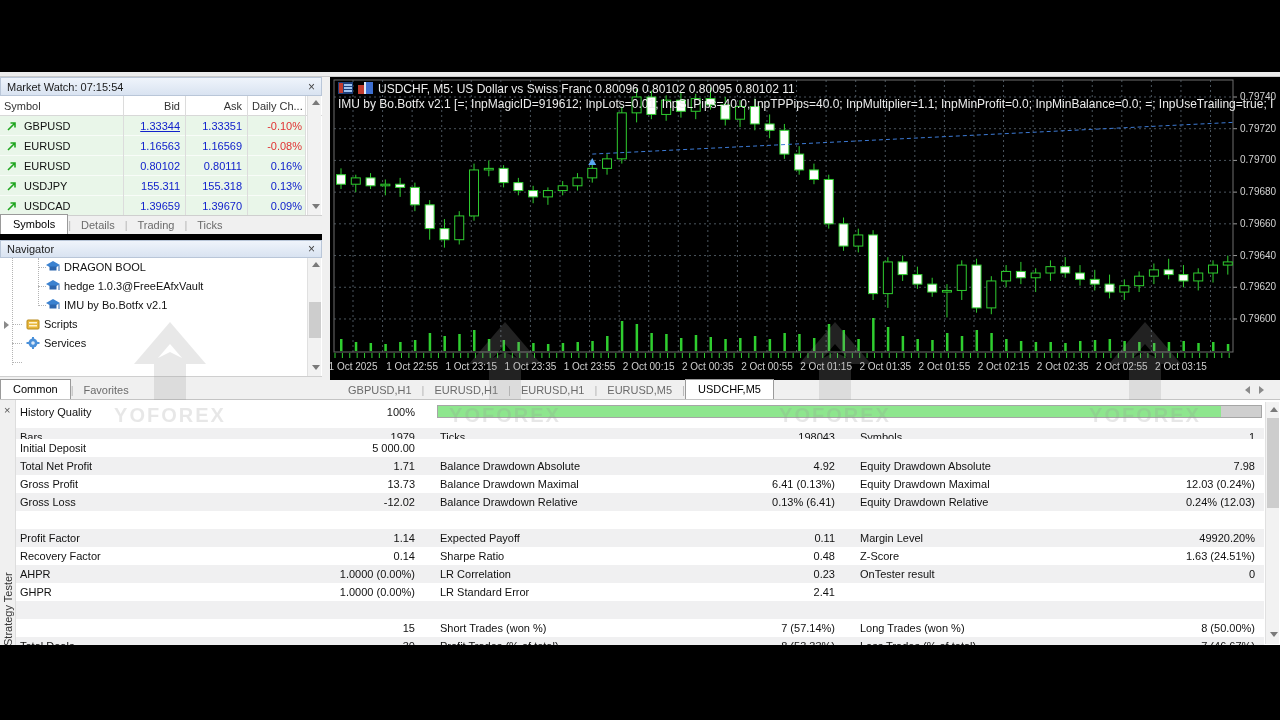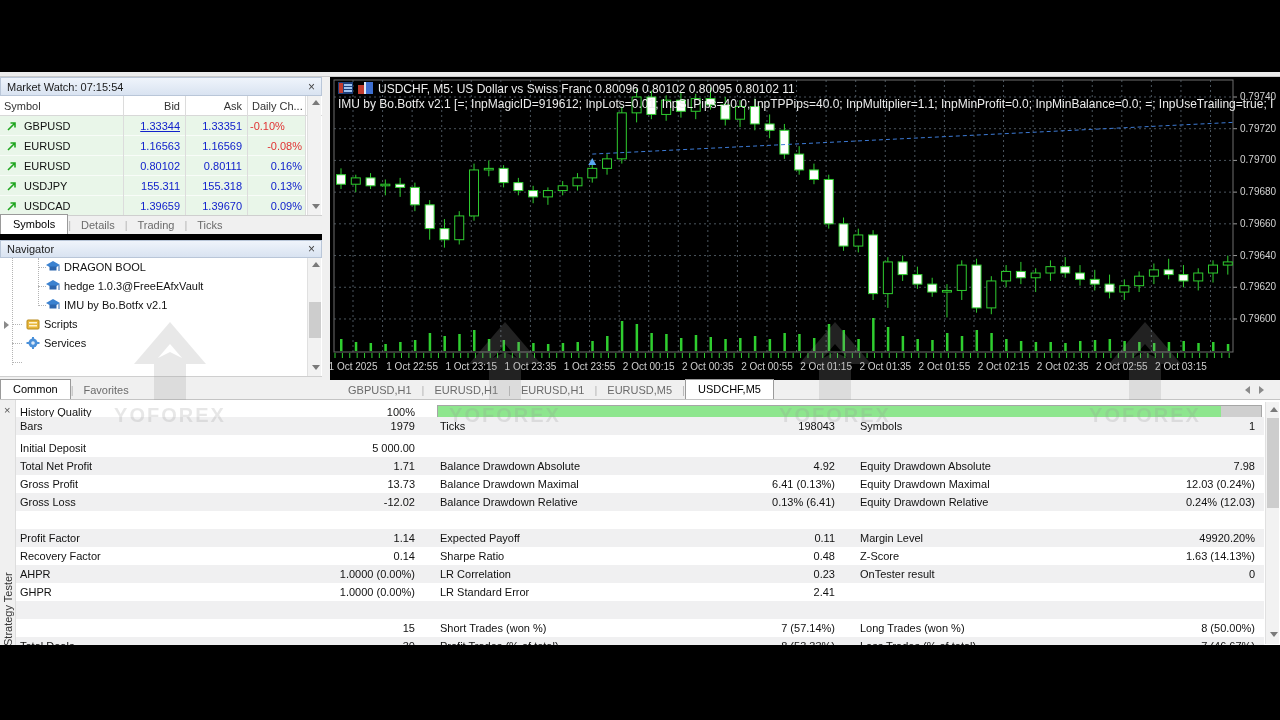--- a/index.html
+++ b/index.html
@@ -100,21 +100,21 @@
         <div class="mw-cell" style="left: 252px; width: 50px; text-align: right;">Daily Ch...</div>
       </div>
     <div class="mw-rows" id="mw-rows">
         <div class="mw-row" style="top: 0px;">
           <svg width="10" height="10" style="position: absolute; left: 7px; top: 5px;">
             <path d="M1 9 L8 2 M3.5 2 L8 2 L8 6.5" stroke="#1fa51f" stroke-width="1.6" fill="none"></path>
           </svg>
           <div class="mw-cell" style="left: 24px; width: 96px;">GBPUSD</div>
           <div class="mw-cell bluetxt" style="left: 128px; width: 52px; text-align: right; text-decoration: underline;">1.33344</div>
           <div class="mw-cell bluetxt" style="left: 190px; width: 52px; text-align: right;">1.33351</div>
-          <div class="mw-cell redtxt" style="left: 250px; width: 52px; text-align: left;">-0.10%</div>
+          <div class="mw-cell redtxt" style="left: 250px; width: 52px; text-align: right;">-0.10%</div>
         </div>
         <div class="mw-row" style="top: 20px;">
           <svg width="10" height="10" style="position: absolute; left: 7px; top: 5px;">
             <path d="M1 9 L8 2 M3.5 2 L8 2 L8 6.5" stroke="#1fa51f" stroke-width="1.6" fill="none"></path>
           </svg>
           <div class="mw-cell" style="left: 24px; width: 96px;">EURUSD</div>
           <div class="mw-cell bluetxt" style="left: 128px; width: 52px; text-align: right;">1.16563</div>
           <div class="mw-cell bluetxt" style="left: 190px; width: 52px; text-align: right;">1.16569</div>
           <div class="mw-cell redtxt" style="left: 250px; width: 52px; text-align: right;">-0.08%</div>
         </div>
@@ -658,21 +658,21 @@
       <span class="tb-vlabel">Strategy Tester</span>
     </div>
     <div class="stats" id="stats-rows">
         <div class="srow" style="top: 0px; background: rgb(255, 255, 255);">
           <div class="scell c-l1">History Quality</div>
           <div class="scell c-v1">100%</div>
           <div class="pbar">
             <div class="fill" style="width: 783px;"></div>
           </div>
         </div>
-        <div class="srow" style="top: 14px; background: rgb(240, 240, 241);">
+        <div class="srow" style="top: 25px; background: rgb(240, 240, 241);">
           <div class="scell c-l1">Bars</div>
           <div class="scell c-v1">1979</div>
           <div class="scell c-l2">Ticks</div>
           <div class="scell c-v2">198043</div>
           <div class="scell c-l3">Symbols</div>
           <div class="scell c-v3">1</div>
         </div>
         <div class="srow" style="top: 36px; background: rgb(255, 255, 255);">
           <div class="scell c-l1">Initial Deposit</div>
           <div class="scell c-v1">5 000.00</div>
@@ -709,21 +709,21 @@
           <div class="scell c-v2">0.11</div>
           <div class="scell c-l3">Margin Level</div>
           <div class="scell c-v3">49920.20%</div>
         </div>
         <div class="srow" style="top: 144px; background: rgb(255, 255, 255);">
           <div class="scell c-l1">Recovery Factor</div>
           <div class="scell c-v1">0.14</div>
           <div class="scell c-l2">Sharpe Ratio</div>
           <div class="scell c-v2">0.48</div>
           <div class="scell c-l3">Z-Score</div>
-          <div class="scell c-v3">1.63 (14.13%)</div>
+          <div class="scell c-v3">1.63 (24.51%)</div>
         </div>
         <div class="srow" style="top: 162px; background: rgb(240, 240, 241);">
           <div class="scell c-l1">AHPR</div>
           <div class="scell c-v1">1.0000 (0.00%)</div>
           <div class="scell c-l2">LR Correlation</div>
           <div class="scell c-v2">0.23</div>
           <div class="scell c-l3">OnTester result</div>
           <div class="scell c-v3">0</div>
         </div>
         <div class="srow" style="top: 180px; background: rgb(255, 255, 255);">

